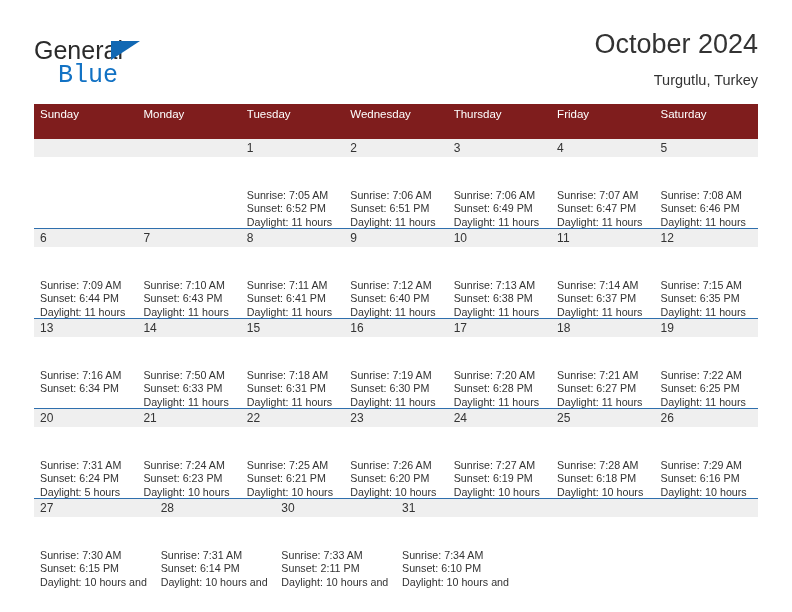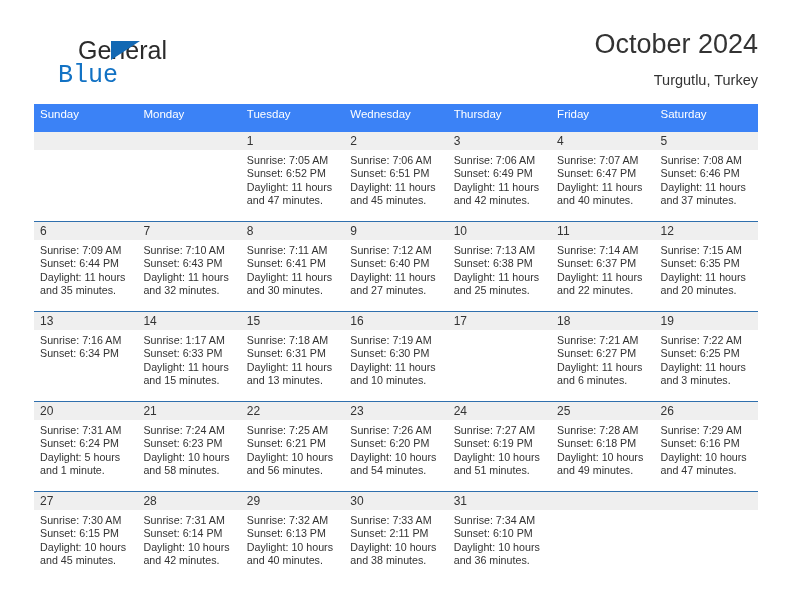--- a/index.html
+++ b/index.html
@@ -39,21 +39,20 @@
     height: 56px;
   }
   .logo-general {
     position: absolute;
     left: 0;
     top: 0;
     font-size: 25px;
     letter-spacing: 0px;
     color: #2b2b2b;
     font-family: "Liberation Sans", sans-serif;
-    margin-left: 44px;
   }
   .logo-tri {
     position: absolute;
     left: 77px;
     top: 5px;
     width: 0;
     height: 0;
     border-left: 29px solid #1268b3;
     border-bottom: 19px solid transparent;
   }
@@ -90,22 +89,22 @@
   
   .calendar {
     position: absolute;
     left: 34px;
     top: 104px;
     width: 724px;
   }
 
   .dow-row {
     display: flex;
-    background: #3b82f6;
-    height: 28px;
+    background: #7f1d1d;
+    height: 35px;
   }
   .dow {
     flex: 1 1 0;
     color: #ffffff;
     font-size: 11.5px;
     line-height: 21px;
     padding-left: 6px;
     box-sizing: border-box;
     white-space: nowrap;
   }
@@ -135,20 +134,21 @@
     color: #333333;
     padding-left: 6px;
     box-sizing: border-box;
   }
 
   .cell-body {
     padding: 4px 6px 0 6px;
     font-size: 10.7px;
     line-height: 13.3px;
     color: #333333;
+    margin-top: 28px;
   }
   .cell-body div {
     white-space: nowrap;
   }
   .cell-body .daylight-line {
     white-space: normal;
   }
 </style>
 </head>
 <body>
@@ -291,21 +291,21 @@
           <div class="cell">
             <div class="cell-daynum">13</div>
             <div class="cell-body">
               <div>Sunrise: 7:16 AM</div>
               <div>Sunset: 6:34 PM</div>
             </div>
           </div>
           <div class="cell">
             <div class="cell-daynum">14</div>
             <div class="cell-body">
-              <div>Sunrise: 1:17 AM</div>
+              <div>Sunrise: 7:50 AM</div>
               <div>Sunset: 6:33 PM</div>
               <div class="daylight-line">Daylight: 11 hours and 15 minutes.</div>
             </div>
           </div>
           <div class="cell">
             <div class="cell-daynum">15</div>
             <div class="cell-body">
               <div>Sunrise: 7:18 AM</div>
               <div>Sunset: 6:31 PM</div>
               <div class="daylight-line">Daylight: 11 hours and 13 minutes.</div>
@@ -314,20 +314,25 @@
           <div class="cell">
             <div class="cell-daynum">16</div>
             <div class="cell-body">
               <div>Sunrise: 7:19 AM</div>
               <div>Sunset: 6:30 PM</div>
               <div class="daylight-line">Daylight: 11 hours and 10 minutes.</div>
             </div>
           </div>
           <div class="cell">
             <div class="cell-daynum">17</div>
+            <div class="cell-body">
+              <div>Sunrise: 7:20 AM</div>
+              <div>Sunset: 6:28 PM</div>
+              <div class="daylight-line">Daylight: 11 hours and 8 minutes.</div>
+            </div>
           </div>
           <div class="cell">
             <div class="cell-daynum">18</div>
             <div class="cell-body">
               <div>Sunrise: 7:21 AM</div>
               <div>Sunset: 6:27 PM</div>
               <div class="daylight-line">Daylight: 11 hours and 6 minutes.</div>
             </div>
           </div>
           <div class="cell">
@@ -408,28 +413,20 @@
           </div>
           <div class="cell">
             <div class="cell-daynum">28</div>
             <div class="cell-body">
               <div>Sunrise: 7:31 AM</div>
               <div>Sunset: 6:14 PM</div>
               <div class="daylight-line">Daylight: 10 hours and 42 minutes.</div>
             </div>
           </div>
           <div class="cell">
-            <div class="cell-daynum">29</div>
-            <div class="cell-body">
-              <div>Sunrise: 7:32 AM</div>
-              <div>Sunset: 6:13 PM</div>
-              <div class="daylight-line">Daylight: 10 hours and 40 minutes.</div>
-            </div>
-          </div>
-          <div class="cell">
             <div class="cell-daynum">30</div>
             <div class="cell-body">
               <div>Sunrise: 7:33 AM</div>
               <div>Sunset: 2:11 PM</div>
               <div class="daylight-line">Daylight: 10 hours and 38 minutes.</div>
             </div>
           </div>
           <div class="cell">
             <div class="cell-daynum">31</div>
             <div class="cell-body">

